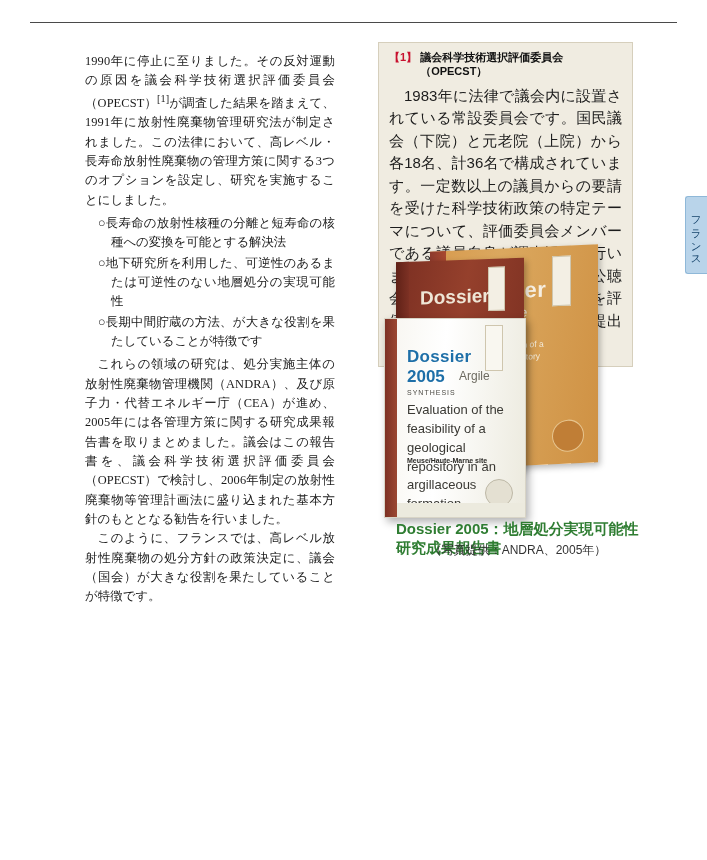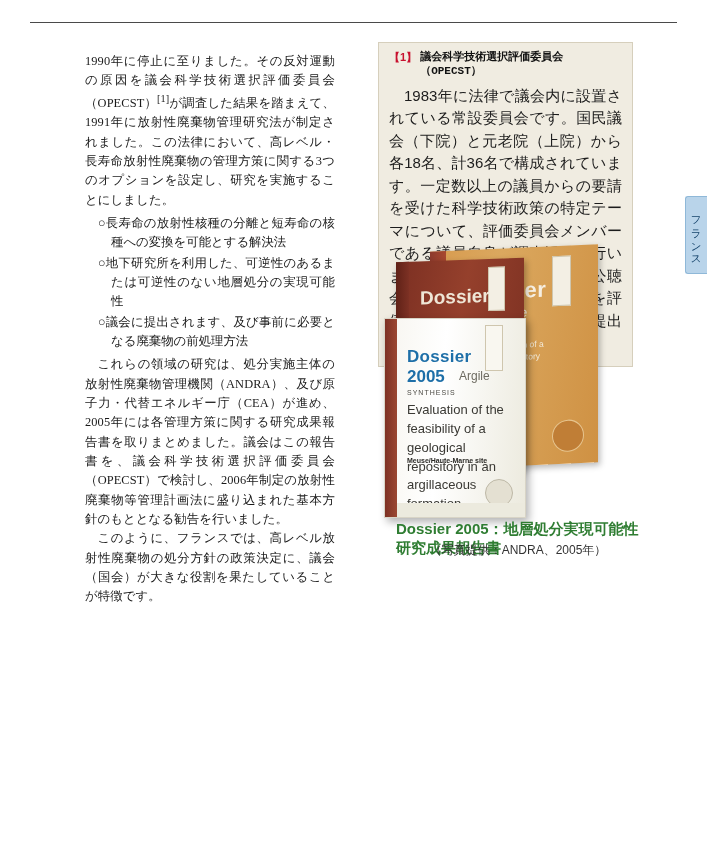--- a/index.html
+++ b/index.html
@@ -87,21 +87,21 @@
     color: #c8102e;
     font-weight: bold;
     font-size: 11px;
     font-family: "Liberation Sans", sans-serif;
     margin-right: 3px;
     line-height: 1.25;
   }
   .infobox-title {
     font-weight: bold;
     font-size: 11px;
-    font-family: Liberation Mono, monospace;
+    font-family: Liberation Sans, sans-serif;
     line-height: 1.25;
     color: #111;
   }
   .infobox-body {
     font-size: 15px;
     line-height: 1.5;
     text-align: justify;
     font-family: "Liberation Sans", sans-serif;
     color: #1c1c1c;
     text-indent: 1em;
@@ -355,21 +355,21 @@
 <div class="page">
 
   <div class="top-rule"></div>
 
   <div class="body-col">
     <p>1990年に停止に至りました。その反対運動の原因を議会科学技術選択評価委員会（OPECST）<sup>[1]</sup>が調査した結果を踏まえて、1991年に放射性廃棄物管理研究法が制定されました。この法律において、高レベル・長寿命放射性廃棄物の管理方策に関する3つのオプションを設定し、研究を実施することにしました。</p>
 
     <ul class="bullets">
       <li>○長寿命の放射性核種の分離と短寿命の核種への変換を可能とする解決法</li>
       <li>○地下研究所を利用した、可逆性のあるまたは可逆性のない地層処分の実現可能性</li>
-      <li>○議会に提出されます、及び事前に必要となる廃棄物の前処理方法</li>
+      <li>○長期中間貯蔵の方法、が大きな役割を果たしていることが特徴です</li>
     </ul>
 
     <p class="indent">これらの領域の研究は、処分実施主体の放射性廃棄物管理機関（ANDRA）、及び原子力・代替エネルギー庁（CEA）が進め、2005年には各管理方策に関する研究成果報告書を取りまとめました。議会はこの報告書を、議会科学技術選択評価委員会（OPECST）で検討し、2006年制定の放射性廃棄物等管理計画法に盛り込まれた基本方針のもととなる勧告を行いました。</p>
     <p class="indent">このように、フランスでは、高レベル放射性廃棄物の処分方針の政策決定に、議会（国会）が大きな役割を果たしていることが特徴です。</p>
   </div>
 
   <div class="infobox">
     <div class="infobox-head">
       <span class="infobox-num">【1】</span>
       <span class="infobox-title">議会科学技術選択評価委員会（OPECST）</span>

